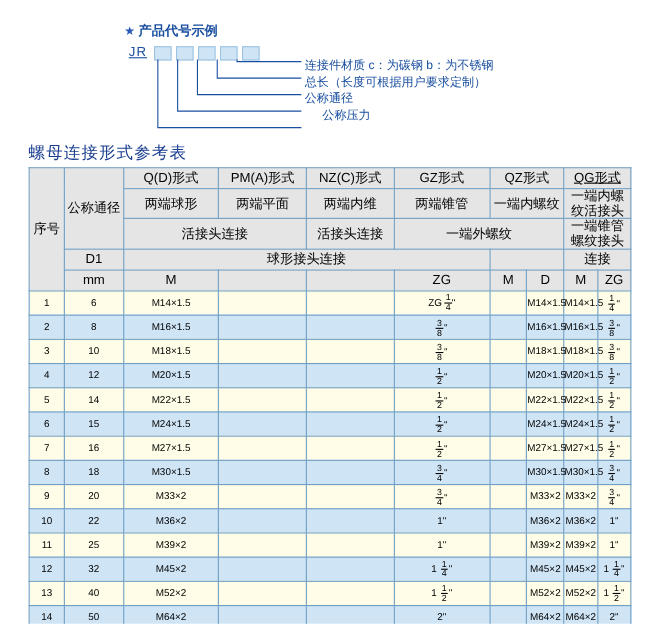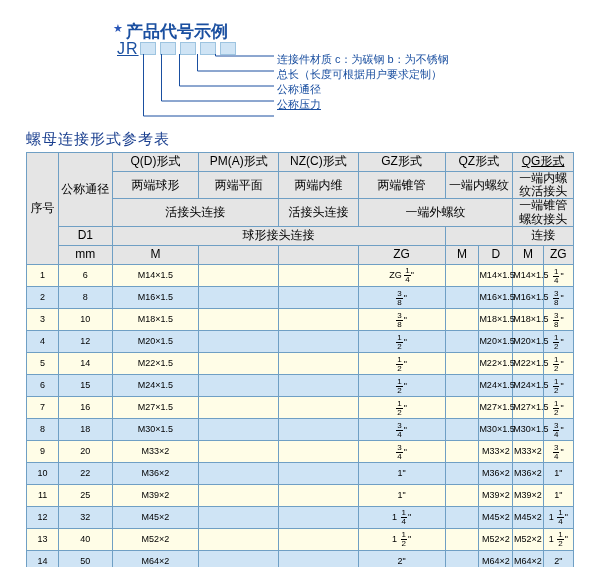--- a/index.html
+++ b/index.html
@@ -4,30 +4,30 @@
 <style>
   html,body{margin:0;padding:0;}
   body{
     width:600px;height:567px;background:#ffffff;
     font-family:"Liberation Sans","DejaVu Sans",sans-serif;
     color:#000;position:relative;overflow:hidden;
   }
   
   .legend{position:absolute;left:0;top:0;width:600px;height:128px;}
   .star{position:absolute;left:113px;top:22px;color:#2a57b8;font-size:11px;}
-  .legend-title{position:absolute;left:126px;top:20px;font-size:17px;font-weight:bold;color:#1a4fa0;}
-  .jr{position:absolute;left:117px;top:40px;font-size:16px;color:#1a4fa0;letter-spacing:1px;text-decoration:underline;}
+  .legend-title{position:absolute;left:126px;top:20px;font-size:12px;font-weight:bold;color:#1a4fa0;}
+  .jr{position:absolute;left:117px;top:40px;font-size:12px;color:#1a4fa0;letter-spacing:1px;text-decoration:underline;}
   .code-boxes{position:absolute;left:140px;top:42px;display:flex;gap:4px;}
   .code-box{width:14px;height:11px;background:#cfe4f5;border:1px solid #9dc4e0;}
   .lines{position:absolute;left:0;top:0;width:600px;height:128px;pointer-events:none;}
   .note{position:absolute;font-size:11px;color:#1a4fa0;white-space:nowrap;}
   .n1{left:277px;top:52px;}
   .n2{left:277px;top:67px;}
   .n3{left:277px;top:82px;}
-  .n4{left:277px;top:97px;text-decoration:underline;}
+  .n4{left:293px;top:97px;}
   .n5{left:277px;top:112px;}
 
   
   .sec-title{position:absolute;left:26px;top:130px;font-size:15px;font-weight:normal;color:#1a3f8f;letter-spacing:1px;}
 
   
   table{
     position:absolute;left:26px;top:152px;
     border-collapse:collapse;width:548px;
     font-size:9px;table-layout:fixed;

